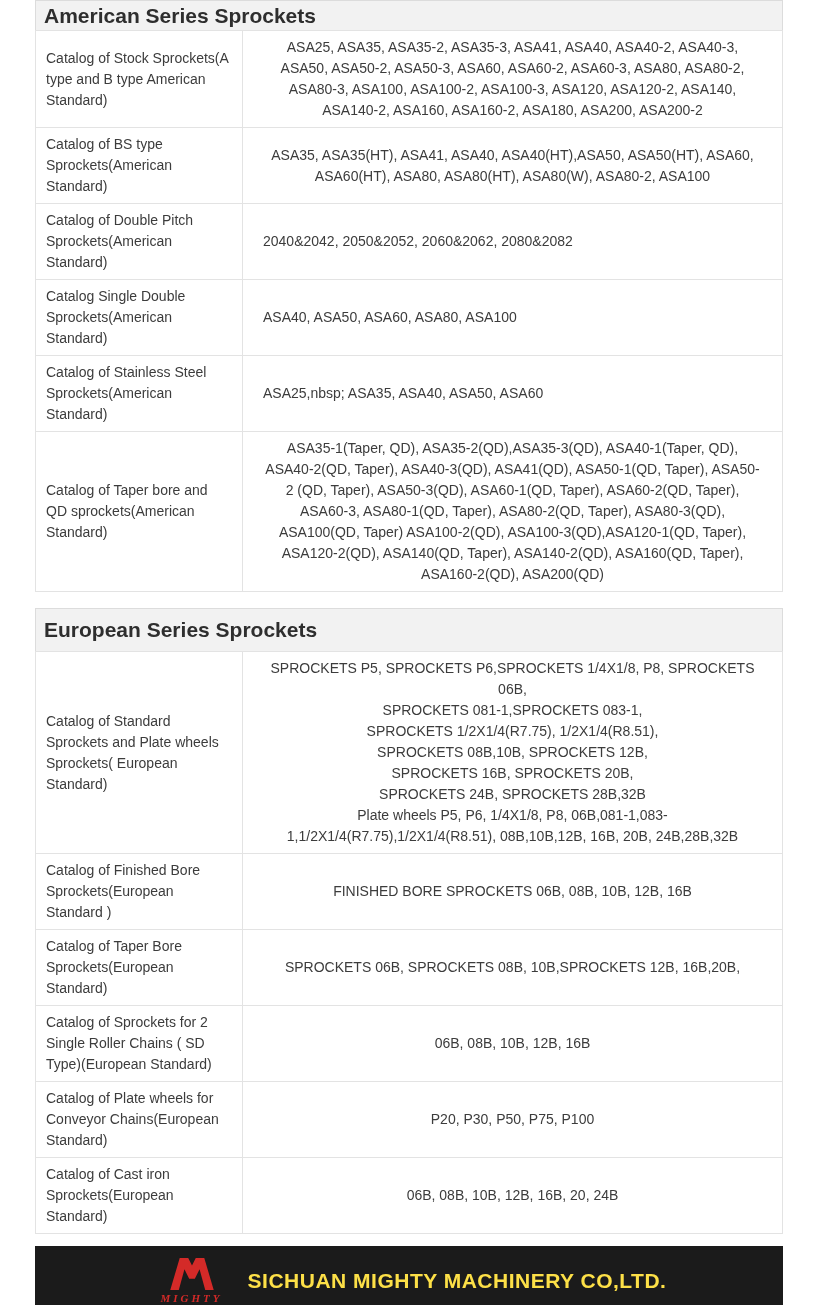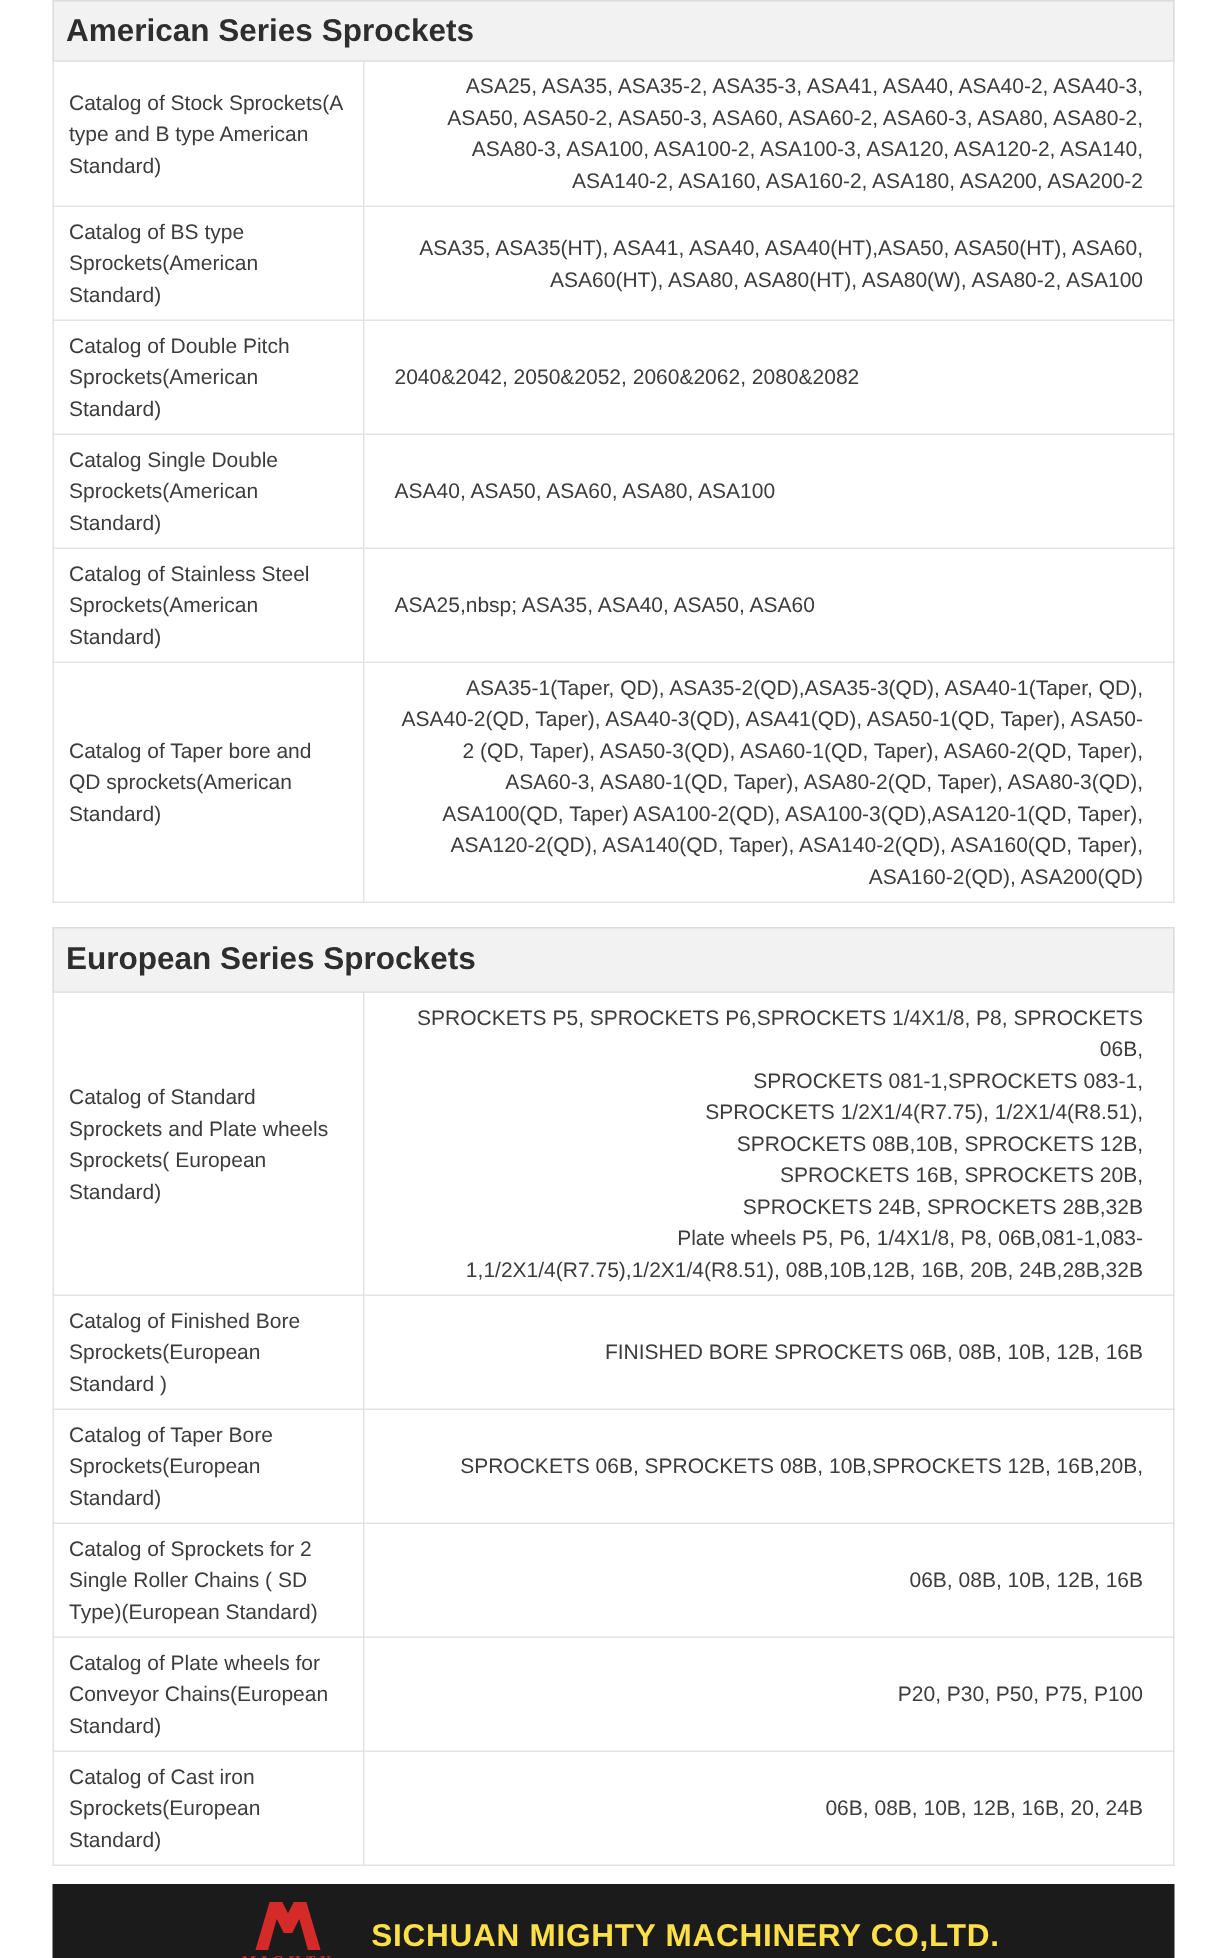--- a/index.html
+++ b/index.html
@@ -17,21 +17,21 @@
   .section-header {
     background: #f2f2f2;
     border: 1px solid #dcdcdc;
     height: 44px;
     display: flex;
     align-items: center;
     padding: 0 8px;
     box-sizing: border-box;
   }
   .section-header.first {
-    height: 41px;
+    height: 31px;
     align-items: center;
   }
   .section-header .title {
     font-size: 21px;
     font-weight: bold;
     color: #2e2e2e;
   }
   .section.second {
     margin-top: 16px;
   }
@@ -48,21 +48,21 @@
     line-height: 21px;
     color: #3c3c3c;
     box-sizing: border-box;
   }
   td.label-cell {
     padding: 6px 10px;
   }
   td.value-cell {
     padding: 6px 20px;
     white-space: pre-line;
-    text-align: right;
+    text-align: center;
   }
   td.value-cell.center {
     text-align: left;
   }
   .footer {
     margin-top: 12px;
     background: #1b1b1b;
     height: 69px;
     display: flex;
     align-items: center;

